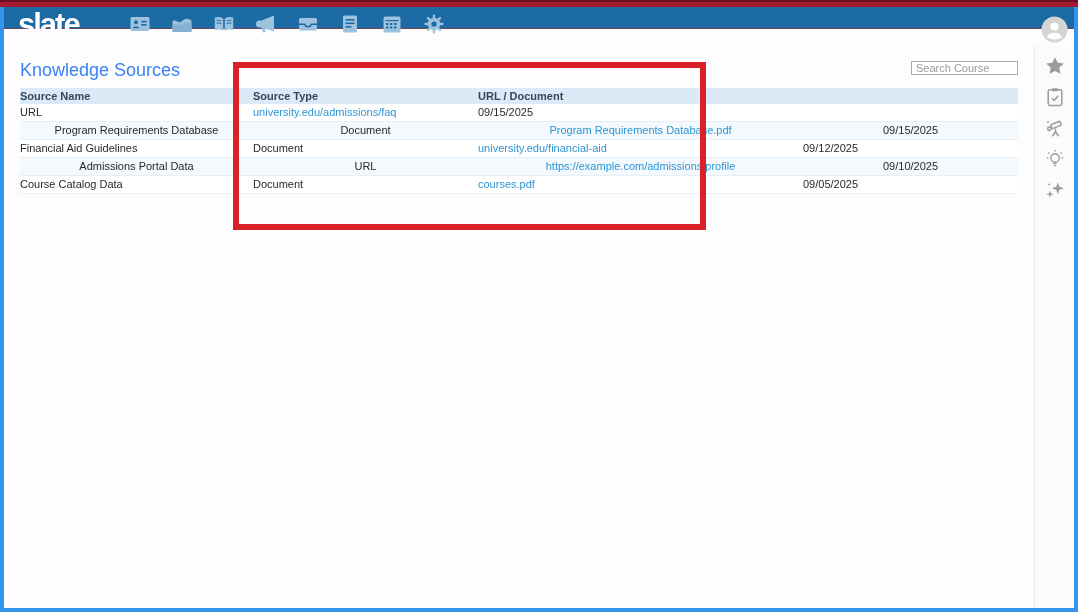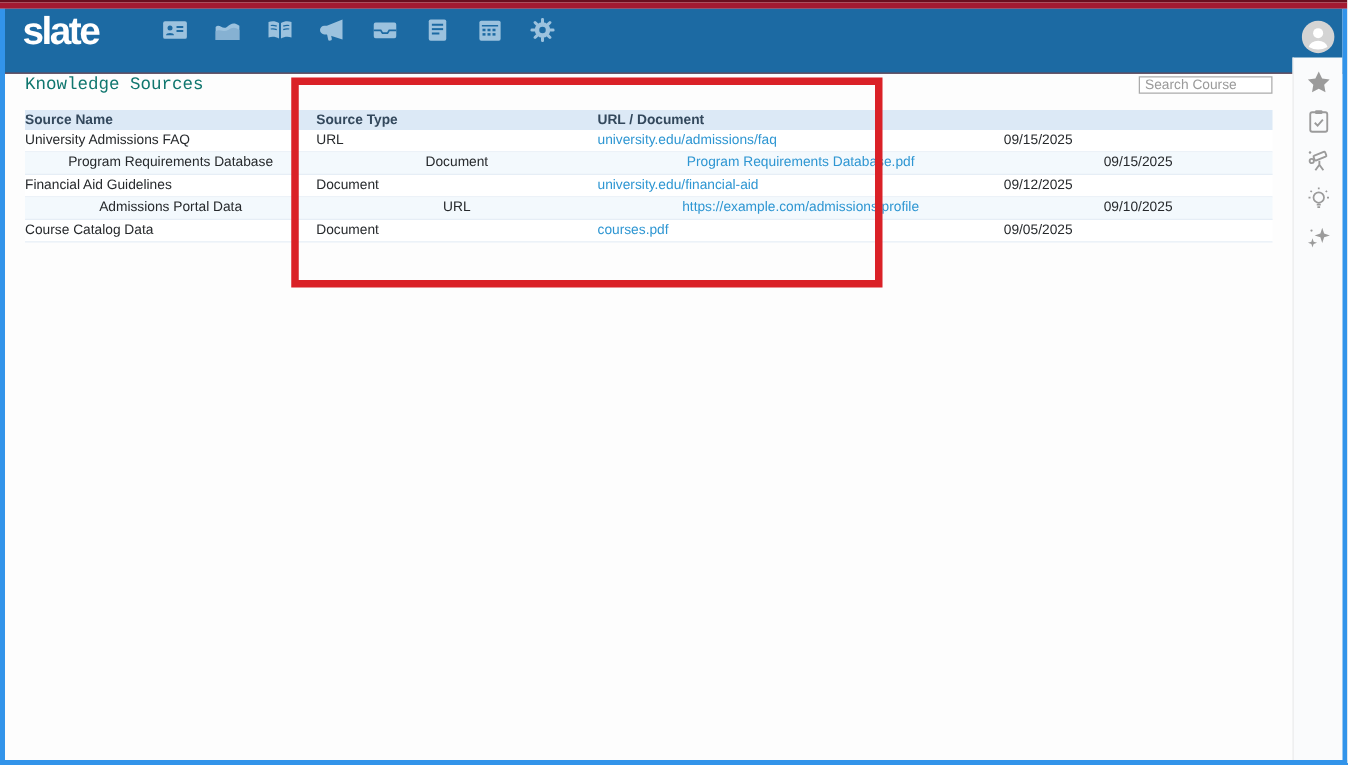--- a/index.html
+++ b/index.html
@@ -6,37 +6,37 @@
   *{box-sizing:border-box;}
   .screen{position:relative;width:1078px;height:612px;background:#fdfdfd;overflow:hidden;
     font-family:"Liberation Sans","DejaVu Sans",sans-serif;}
   
   .top-dark{position:absolute;left:0;top:0;width:1078px;height:2px;background:#6b0e1e;}
   .top-red{position:absolute;left:0;top:2px;width:1078px;height:5px;background:#a31a31;}
   .frame-left{position:absolute;left:0;top:7px;bottom:0;width:4px;background:#3294ea;z-index:9;}
   .frame-right{position:absolute;right:0;top:7px;bottom:0;width:4px;background:#3294ea;z-index:9;}
   .frame-bottom{position:absolute;left:0;bottom:0;width:1078px;height:4px;background:#3294ea;z-index:9;}
   
-  .topbar{position:absolute;left:4px;right:4px;top:7px;height:52px;background:#1c6aa3;
+  .topbar{position:absolute;left:4px;right:4px;top:7px;height:22px;background:#1c6aa3;
     border-bottom:1px solid #6d4550;}
   .logo{position:absolute;left:14px;top:-1px;color:#ffffff;font-size:31px;font-weight:bold;
     letter-spacing:-2px;line-height:38px;}
   .nav{position:absolute;left:124px;top:0;height:38px;display:flex;align-items:center;gap:18px;}
   .nav-btn{width:24px;height:24px;display:flex;align-items:center;justify-content:center;cursor:pointer;}
   .searchbox{position:absolute;left:871px;top:12px;width:157px;height:21px;background:#ffffff;
     border:1px solid #cfcfcf;border-radius:2px;display:flex;align-items:center;}
   .searchbox input{flex:1;border:none;outline:none;background:transparent;font-size:11px;
     padding:0 6px;color:#444;font-family:inherit;}
   .searchbox input::placeholder{color:#8a8a8a;}
   .search-go{width:14px;height:100%;display:flex;align-items:center;justify-content:center;cursor:pointer;}
   .search-go span{width:0;height:0;border-left:5px solid #222;border-top:4px solid transparent;
     border-bottom:4px solid transparent;display:inline-block;}
   .avatar{position:absolute;left:1037px;top:9px;width:27px;height:27px;cursor:pointer;}
   
-  .page-title{position:absolute;left:20px;top:60px;font-size:14px;color:#0f766e;font-family:Liberation Mono, monospace;}
+  .page-title{position:absolute;left:20px;top:60px;font-size:18px;color:#3b82f6;}
   .course-search{position:absolute;left:911px;top:61px;width:107px;height:14px;border:1px solid #ababab;
     font-size:11px;padding:0 4px;color:#444;outline:none;font-family:inherit;}
   .course-search::placeholder{color:#9a9a9a;}
   .ktable{position:absolute;left:20px;top:88px;width:998px;font-size:11px;}
   .row{display:grid;grid-template-columns:233px 225px 325px 1fr;}
   .thead{height:16px;line-height:16px;background:#dce9f6;font-weight:bold;color:#33485c;}
   .trow{height:18px;line-height:17px;border-bottom:1px solid #e6eef6;background:#ffffff;color:#26292c;cursor:pointer;}
   .trow.alt{background:#f3f9fd;text-align:center;}
   .cell{padding-left:0;white-space:nowrap;overflow:hidden;}
   .cell a{color:#2e96d2;text-decoration:none;}
@@ -169,21 +169,20 @@
   <input class="course-search" type="text" placeholder="Search Course" style="">
 
   <div class="ktable">
     <div class="row thead">
       <div class="cell">Source Name</div>
       <div class="cell">Source Type</div>
       <div class="cell">URL / Document</div>
     </div>
 
     <div class="row trow">
-      <div class="cell">University Admissions FAQ</div>
       <div class="cell">URL</div>
       <div class="cell"><a href="#">university.edu/admissions/faq</a></div>
       <div class="cell">09/15/2025</div>
     </div>
     <div class="row trow alt">
       <div class="cell">Program Requirements Database</div>
       <div class="cell">Document</div>
       <div class="cell"><a href="#">Program Requirements Database.pdf</a></div>
       <div class="cell">09/15/2025</div>
     </div>

